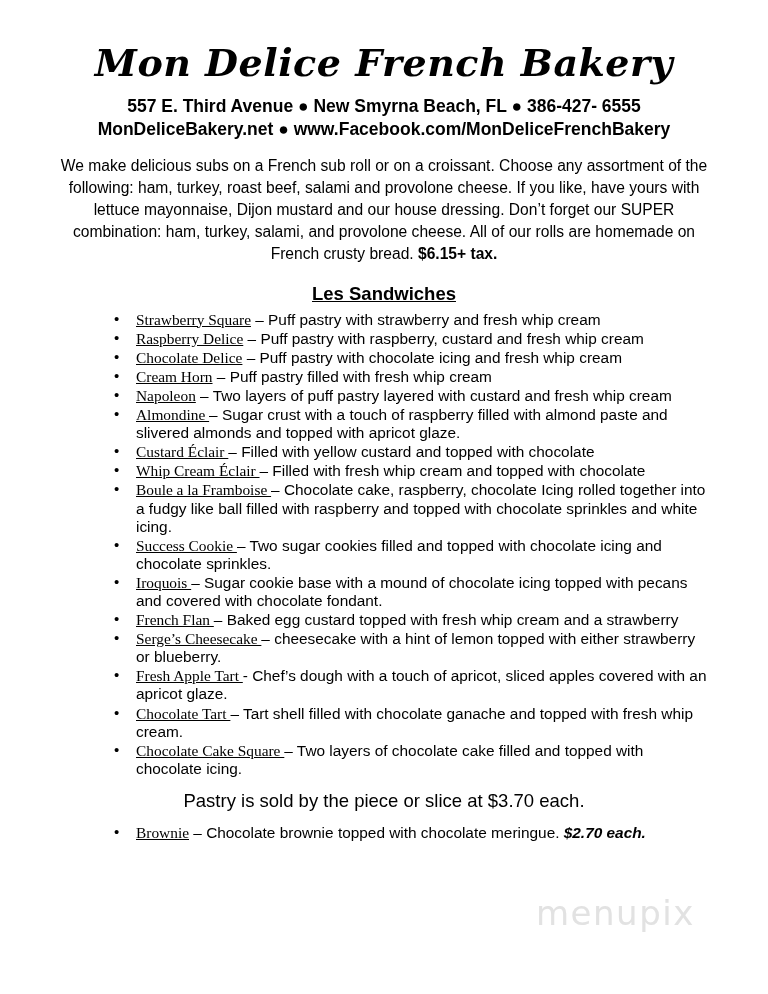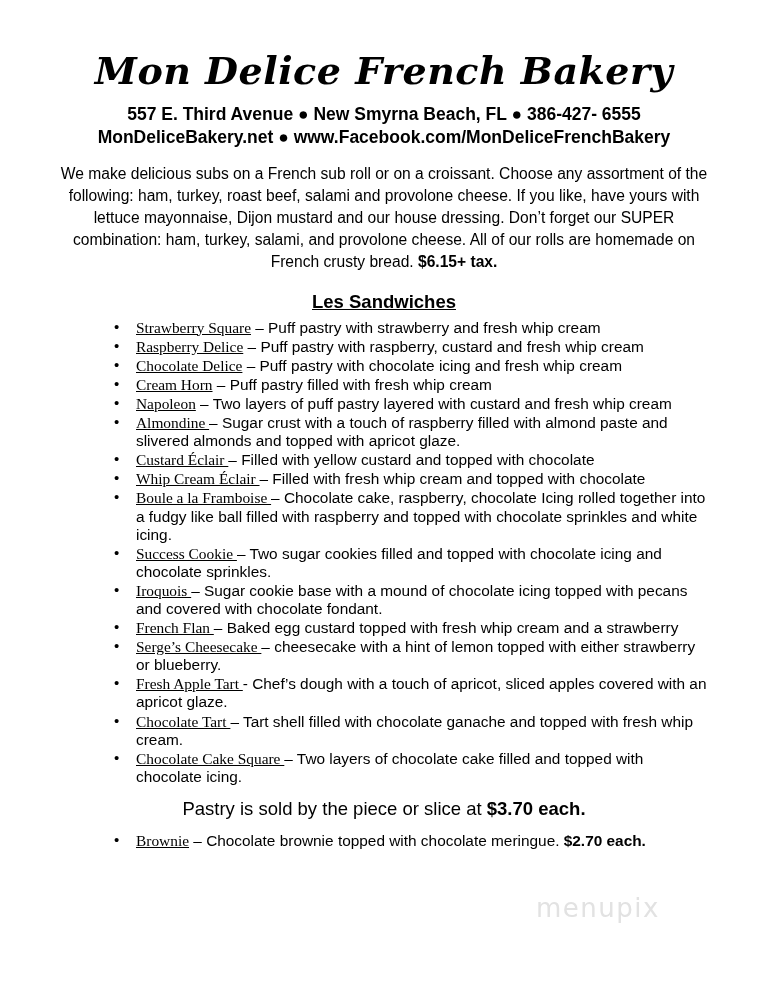--- a/index.html
+++ b/index.html
@@ -13,21 +13,21 @@
     position: relative;
     font-family: "Liberation Sans", sans-serif;
     color: #000000;
     overflow: hidden;
   }
   .page {
     position: relative;
     width: 768px;
     height: 876px;
     box-sizing: border-box;
-    padding: 8px 46px;
+    padding: 0 46px;
   }
 
   
   .bakery-title {
     text-align: center;
     font-family: "DejaVu Serif", "Liberation Serif", serif;
     font-weight: bold;
     font-style: italic;
     font-size: 38px;
     letter-spacing: 0.5px;
@@ -91,21 +91,21 @@
     text-decoration: underline;
     font-family: Liberation Serif, serif;
   }
 
   
   .price-note {
     text-align: center;
     font-size: 18.5px;
     margin: 12px 0 0 0;
   }
-  .price-note b { font-weight: bold; }
+  .price-note b { font-weight: normal; }
 
   
   .final-list {
     list-style: none;
     margin: 12px 0 0 0;
     padding: 0;
   }
   .final-list li {
     position: relative;
     font-size: 15.4px;
@@ -113,28 +113,28 @@
     padding-left: 90px;
     padding-right: 12px;
   }
   .final-list li::before {
     content: "\2022";
     position: absolute;
     left: 68px;
     top: -1px;
     font-size: 15px;
   }
-  .final-list b { font-weight: bold; }
+  .final-list b { font-weight: bold; font-style: italic; }
 
   
   .watermark {
     position: absolute;
     left: 536px;
     top: 893px;
-    font-size: 26px;
+    font-size: 34px;
     letter-spacing: 1.5px;
     color: #e2e2e2;
     font-family: "DejaVu Sans", sans-serif;
     user-select: none;
   }
 </style>
 </head>
 <body>
 
 <div class="page">

